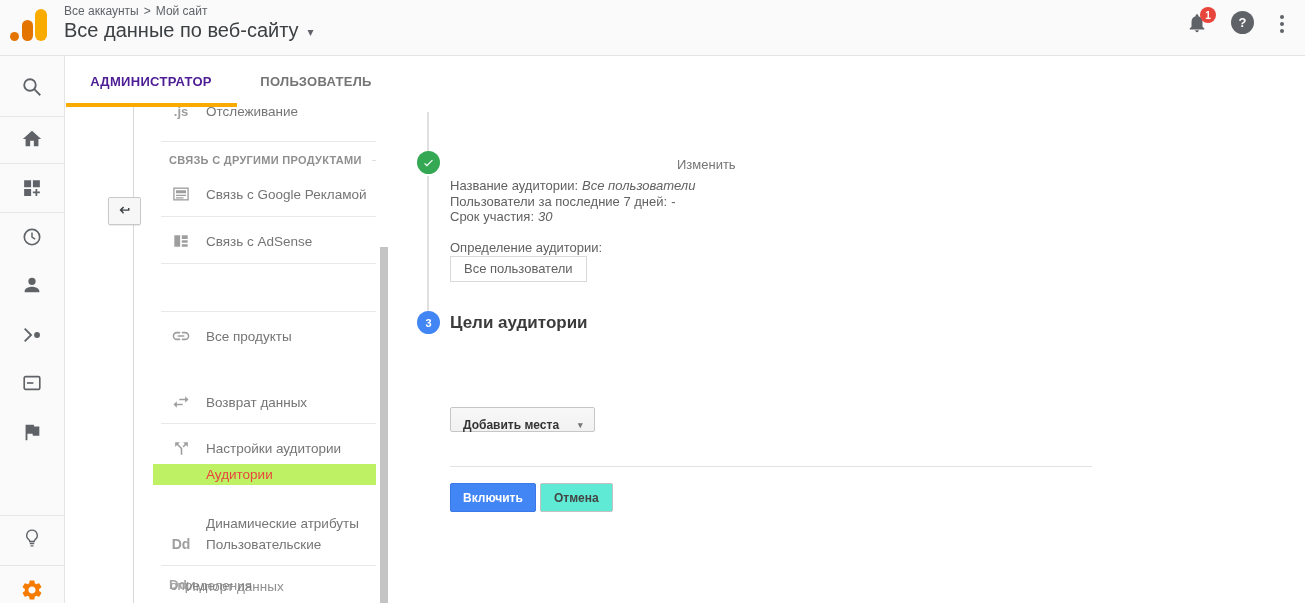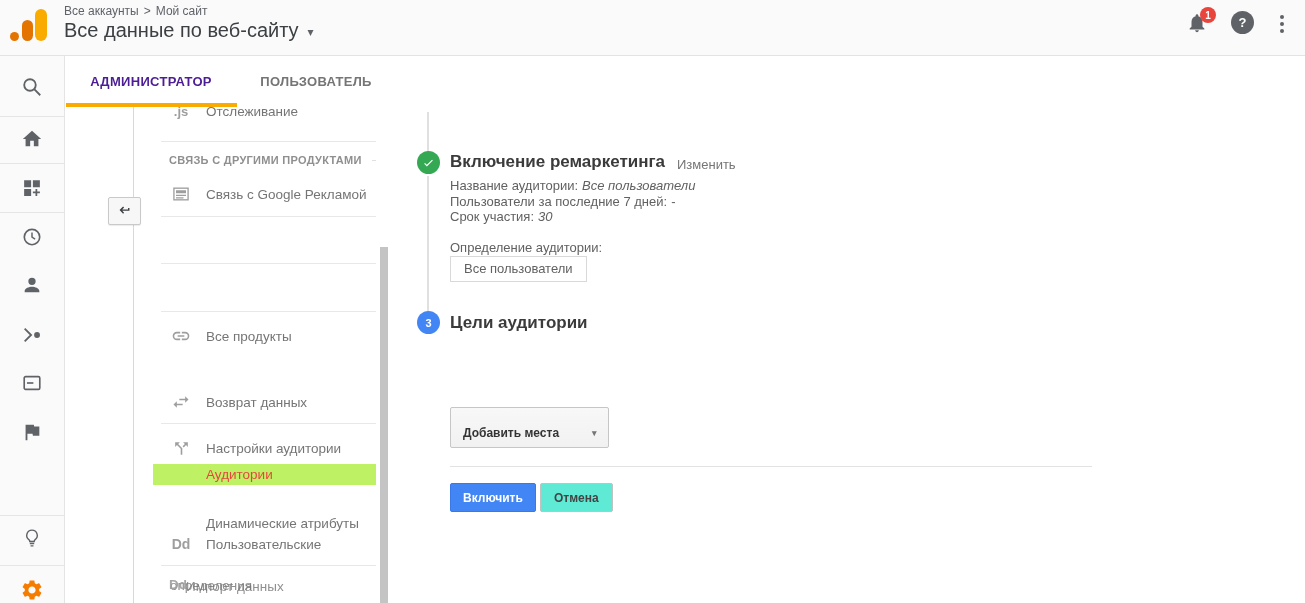--- a/index.html
+++ b/index.html
@@ -88,24 +88,24 @@
   .infolines .lbl { margin-right:4px; }
   .infolines i { font-style:italic; }
   .deflabel { position:absolute; left:450px; top:240px; font-size:13px; color:#616161; }
   .defbox { position:absolute; left:450px; top:256px; height:26px; line-height:24px; padding:0 13px;
             border:1px solid #d9d9d9; font-size:13px; color:#616161; background:#fff; }
   .note { position:absolute; left:450px; top:334px; font-size:13px; color:#757575; line-height:24.5px; }
   .note span.row { display:block; }
   .helpcircle { display:inline-flex; width:15px; height:15px; border:1px solid #b0b0b0; border-radius:50%;
                 font-size:10px; color:#9e9e9e; align-items:center; justify-content:center;
                 margin-left:6px; vertical-align:-3px; cursor:pointer; }
-  .addbtn { position:absolute; left:450px; top:407px; height:41px; background:linear-gradient(#f8f8f8,#f1f1f1);
+  .addbtn { position:absolute; left:450px; top:407px; height:25px; background:linear-gradient(#f8f8f8,#f1f1f1);
             border:1px solid #c6c6c6; border-radius:2px; display:inline-flex; align-items:center;
             padding:10px 11px 0 12px; font-size:12px; font-weight:bold; color:#333; cursor:pointer;
-            font-family:"Liberation Sans", sans-serif;gap:14px; }
+            font-family:"Liberation Sans", sans-serif; }
   .addbtn .dcaret { margin-left:19px; font-size:9px; color:#757575; }
   .hr2 { position:absolute; left:450px; top:466px; width:642px; height:1px; background:#e2e2e2; }
   .btn { position:absolute; top:483px; height:29px; font-size:12px; font-weight:bold; border-radius:2px;
          cursor:pointer; font-family:"Liberation Sans", sans-serif; }
   .btn-primary { left:450px; padding:0 12px; background:#4285F4; border:1px solid #3b78e7; color:#fff; }
   .btn-default { left:540px; padding:0 13px; background:#5eead4; border:1px solid #c1c1c1; color:#444; }
 </style>
 </head>
 <body>
 
@@ -229,20 +229,28 @@
       <span class="nicon">
         <svg width="20" height="20" viewBox="0 0 24 24">
             <rect x="3.5" y="5" width="17" height="14" fill="none" stroke="#9e9e9e" stroke-width="1.6"></rect>
             <path fill="#9e9e9e" d="M6 7.5h12v3.5H6zM6 13h12v1.5H6zM6 16h9v1.5H6z"></path>
           </svg>
       </span>
       <span>Связь с Google Рекламой</span>
     </div>
     <span class="ndiv" style="top:109px"></span>
 
+    <div class="nitem" style="top:123px">
+      <span class="nicon">
+        <svg width="20" height="20" viewBox="0 0 24 24">
+            <path fill="#9e9e9e" d="M4 5h7v14H4zM13 5h7v4.5h-7zM13 11h7v3h-7zM13 15.8h7V19h-7z"></path>
+          </svg>
+      </span>
+      <span>Связь с AdSense</span>
+    </div>
     <span class="ndiv" style="top:156px"></span>
 
     <span class="ndiv" style="top:204px"></span>
 
     <div class="nitem" style="top:218px">
       <span class="nicon">
         <svg width="20" height="20" viewBox="0 0 24 24">
             <path fill="#9e9e9e" d="M3.9 12c0-1.7 1.4-3.1 3.1-3.1h4V7H7a5 5 0 0 0 0 10h4v-1.9H7A3.1 3.1 0 0 1 3.9 12zM8 13h8v-2H8v2zm9-6h-4v1.9h4a3.1 3.1 0 0 1 0 6.2h-4V17h4a5 5 0 0 0 0-10z"></path>
           </svg>
       </span>
@@ -298,21 +306,20 @@
 
   <main class="main">
     <span class="connector seg1"></span>
     <span class="connector seg2"></span>
 
     <div class="stepcircle stepgreen">
       <svg width="13" height="13" viewBox="0 0 24 24">
           <path fill="#fff" d="M9 16.2l-3.5-3.5L4 14.2 9 19.2 20 8.2l-1.4-1.4z"></path>
         </svg>
     </div>
-    <h2 class="h1 h1a">Включение ремаркетинга</h2>
     <span class="editlink">Изменить</span>
 
     <div class="infolines">
       <span class="row" style="display:block"><span class="lbl">Название аудитории:</span><i>Все пользователи</i></span>
       <span class="row" style="display:block"><span class="lbl">Пользователи за последние 7 дней:</span><span>-</span></span>
       <span class="row" style="display:block"><span class="lbl">Срок участия:</span><i>30</i></span>
     </div>
 
     <div class="deflabel">Определение аудитории:</div>
     <div class="defbox">Все пользователи</div>

